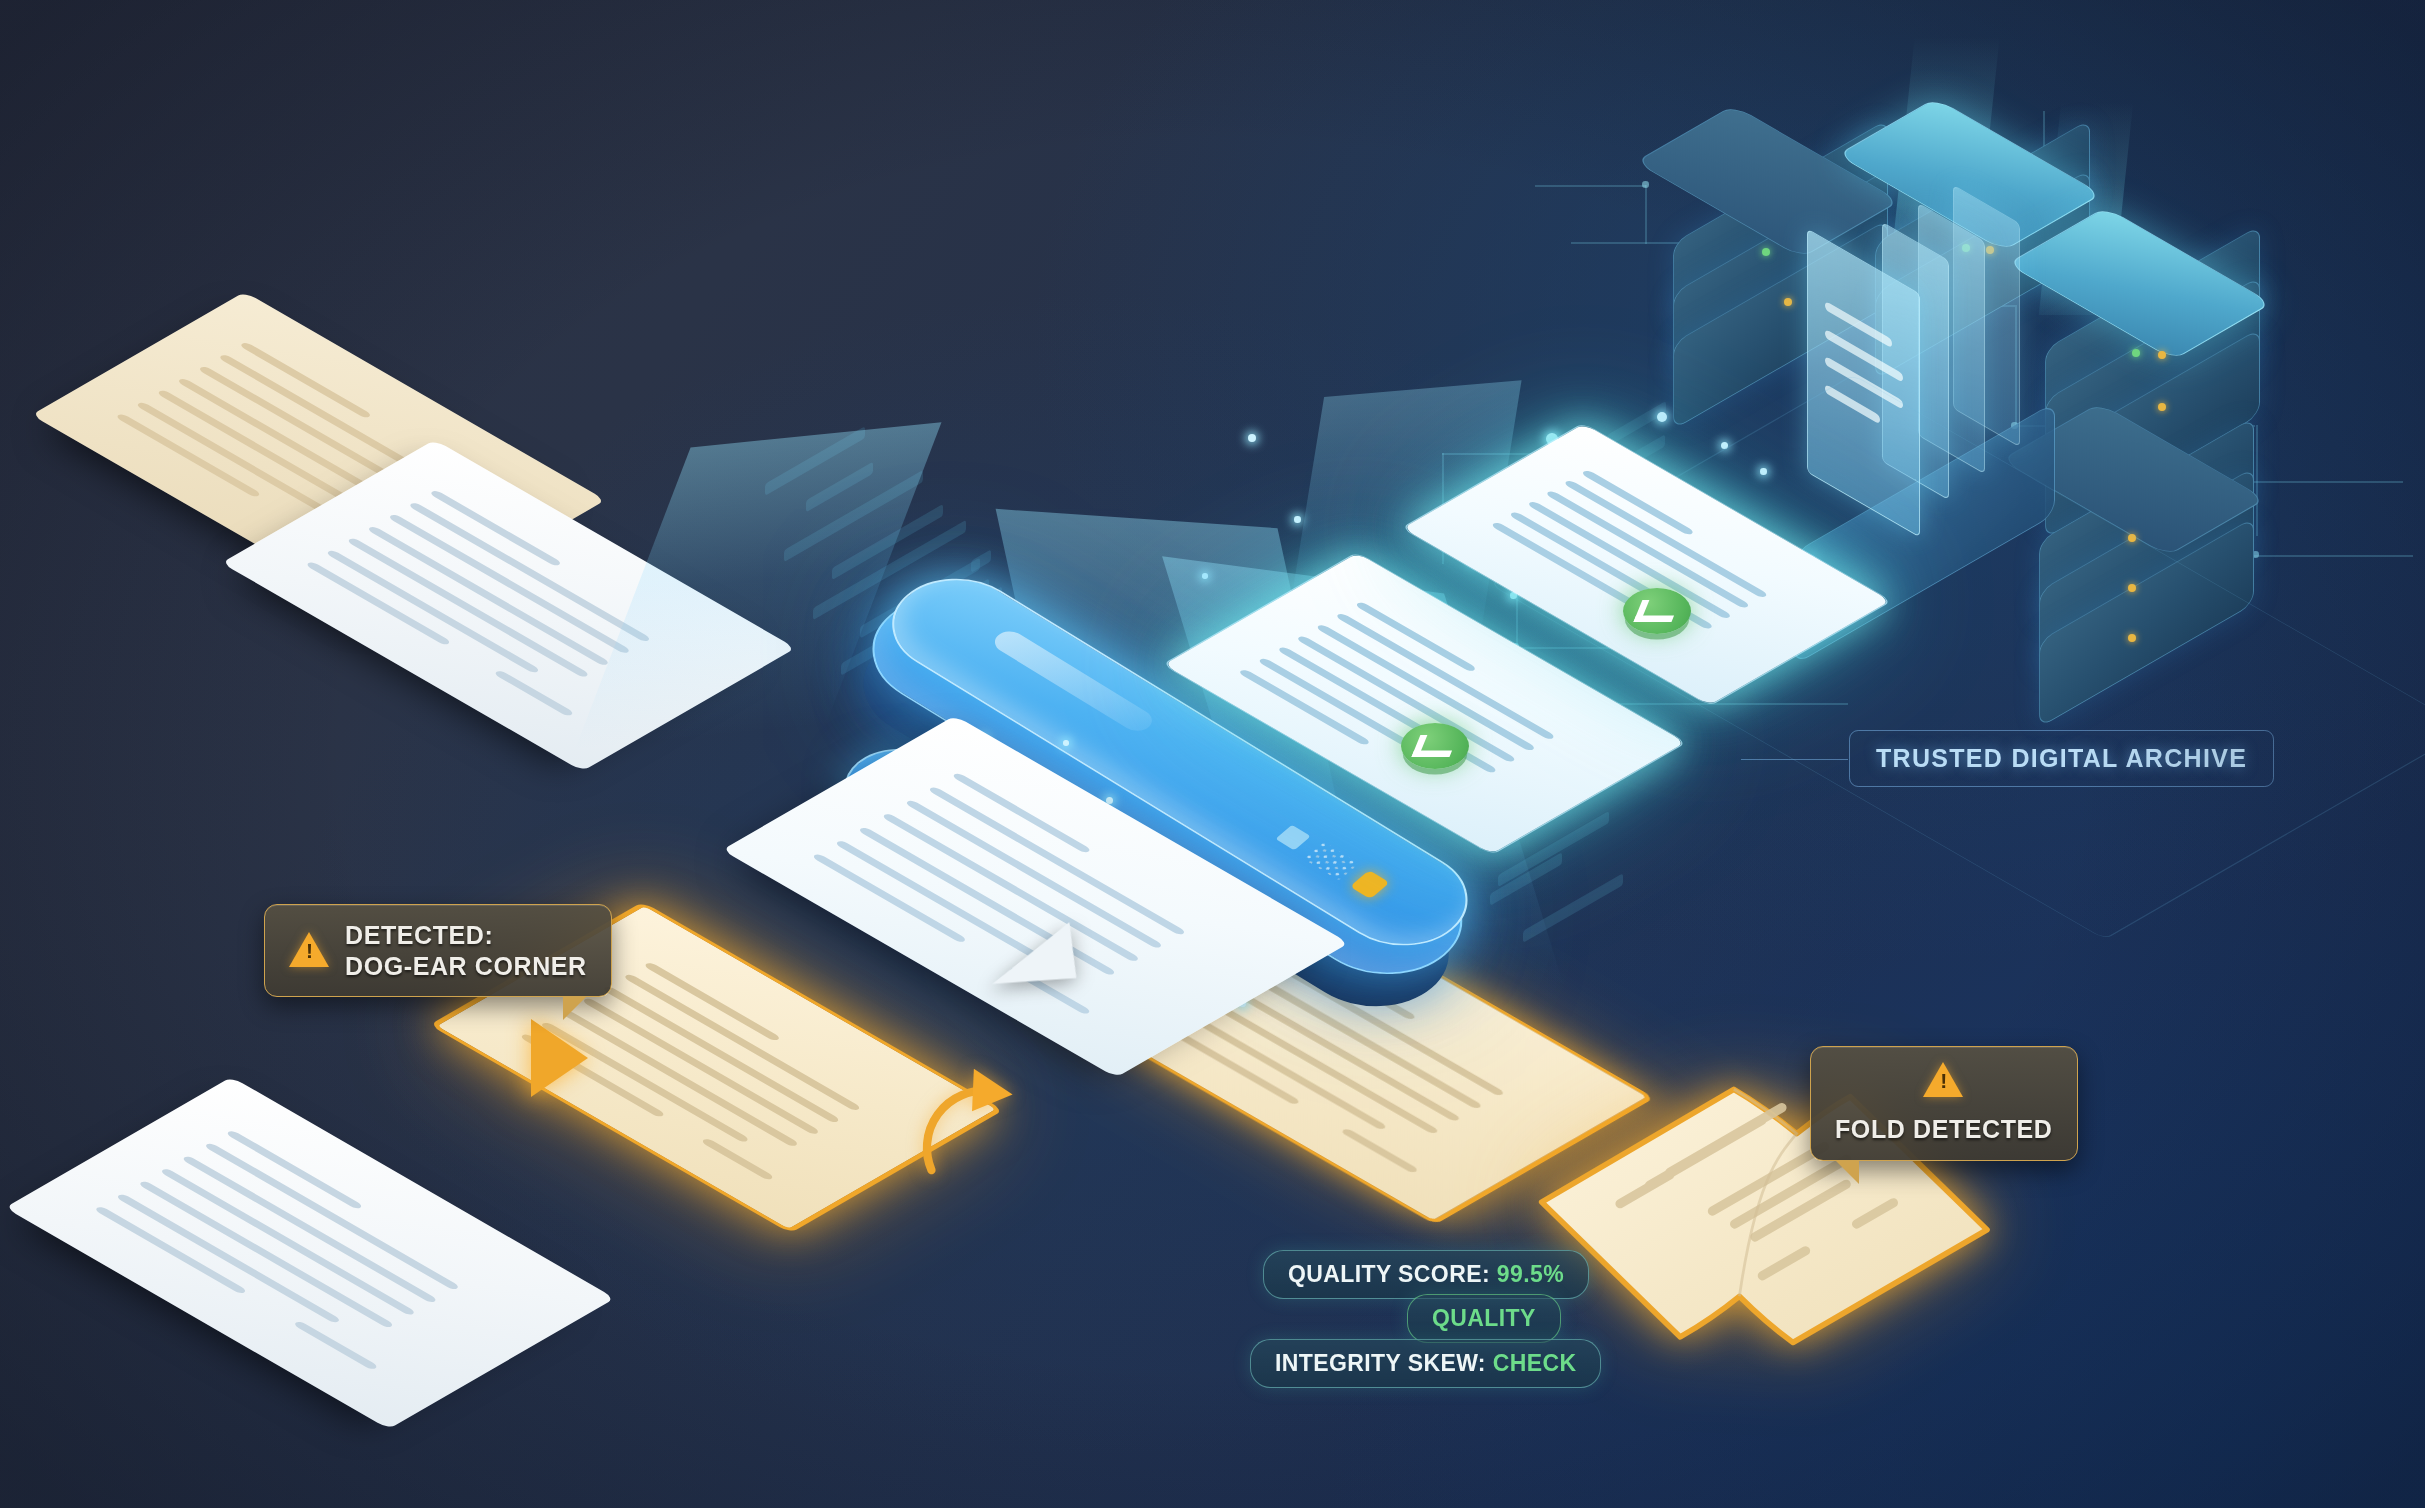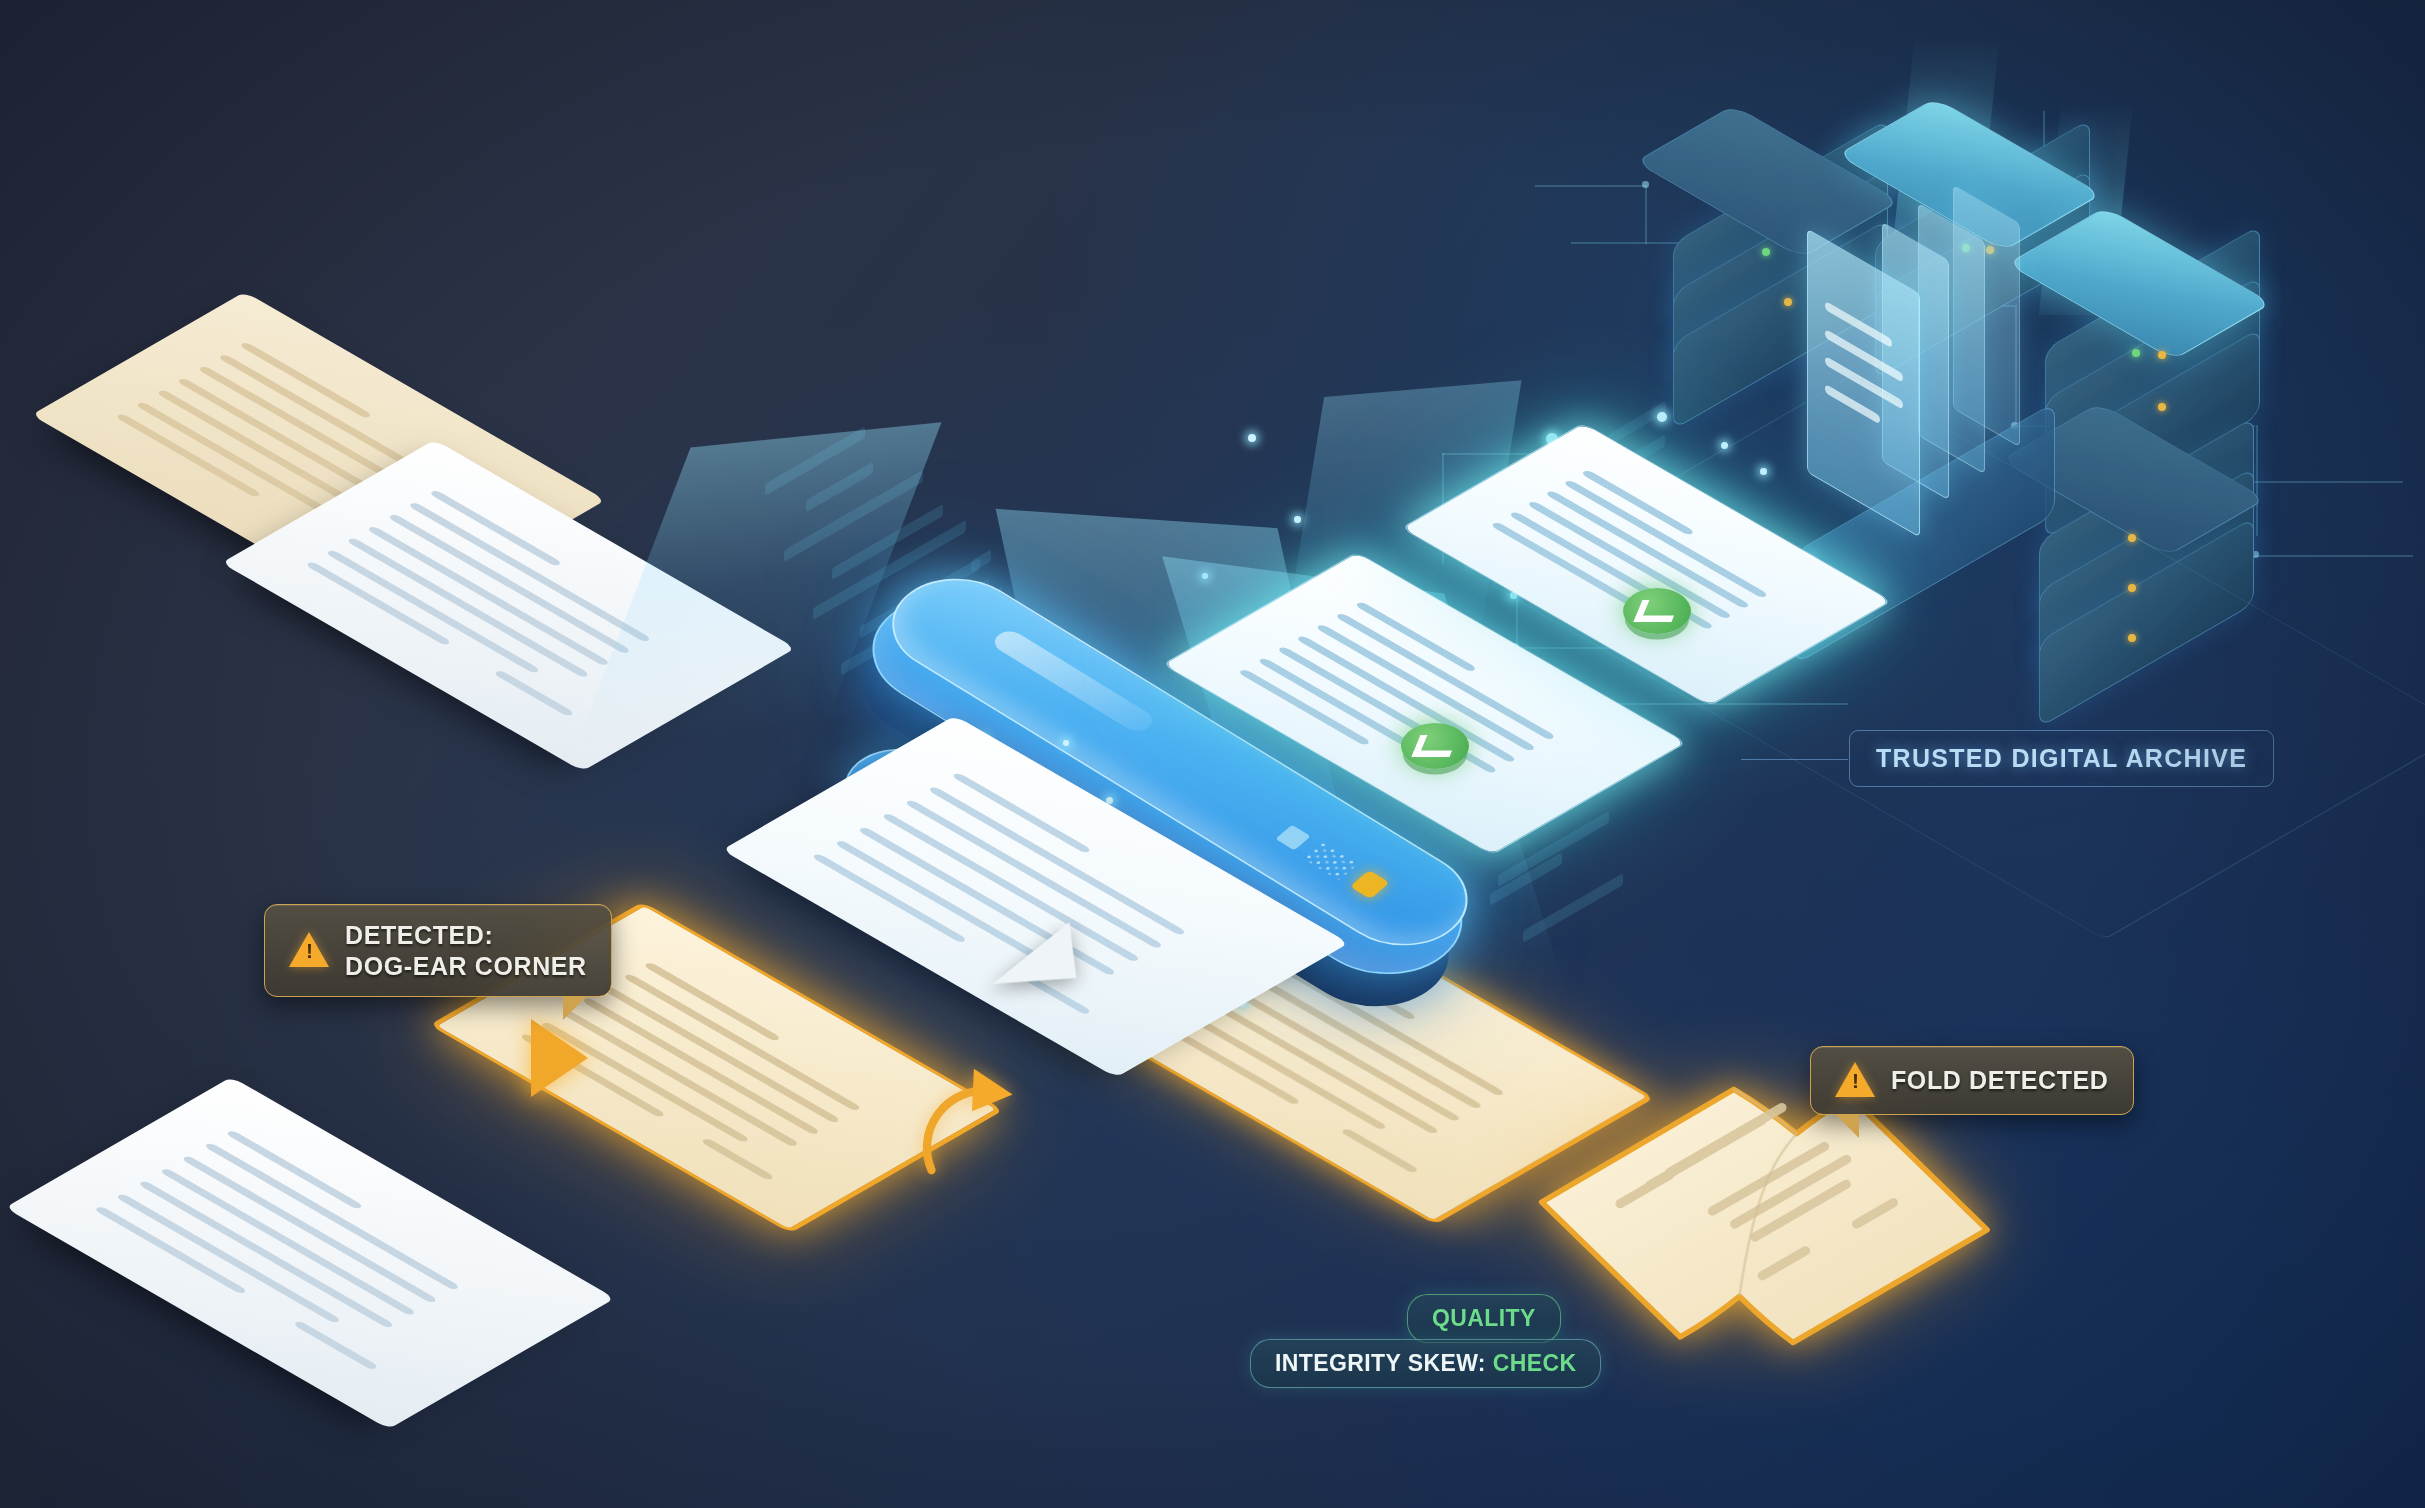--- a/index.html
+++ b/index.html
@@ -618,26 +618,30 @@
   </div>
 
   <div class="callout z-call" style="left:264px;top:904px;max-width:314px;">
     <span class="warn-tri"></span>
     <span class="txt">DETECTED:
 DOG-EAR CORNER</span>
     <span class="tail br"></span>
   </div>
 
 
-  <div class="callout z-call" style="left:1810px;top:1046px;">
+  <div class="callout z-call" style="left:1810px;top:1046px;flex-direction:column;">
     <span class="warn-tri"></span>
     <span class="txt">FOLD DETECTED</span>
     <span class="tail bl"></span>
   </div>
 
+  <div class="pill z-call" style="left:1263px;top:1250px;">
+    <span>QUALITY SCORE:</span>
+    <span class="val">99.5%</span>
+  </div>
 
   <div class="pill ok z-call" style="left:1407px;top:1294px;">
     <span>QUALITY</span>
   </div>
 
   <div class="pill z-call" style="left:1250px;top:1339px;">
     <span>INTEGRITY SKEW:</span>
     <span class="val">CHECK</span>
   </div>
 

